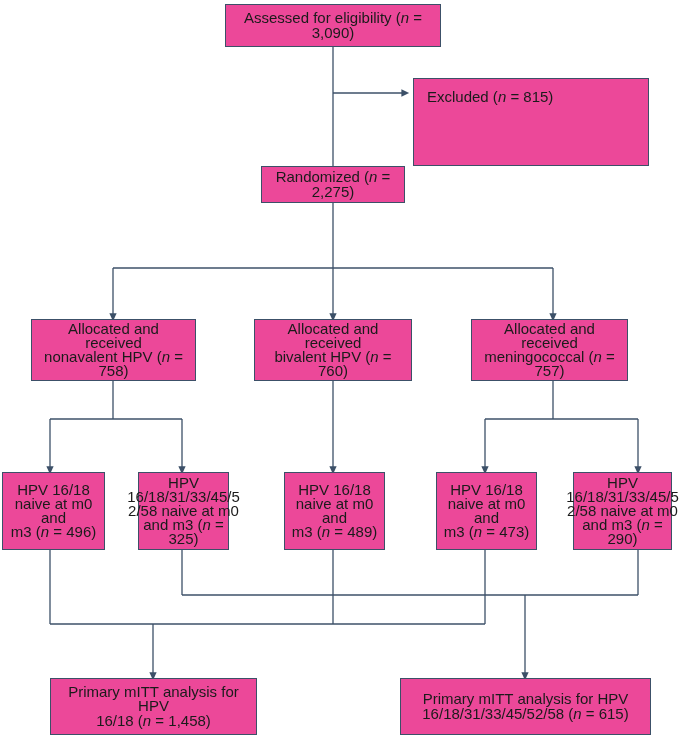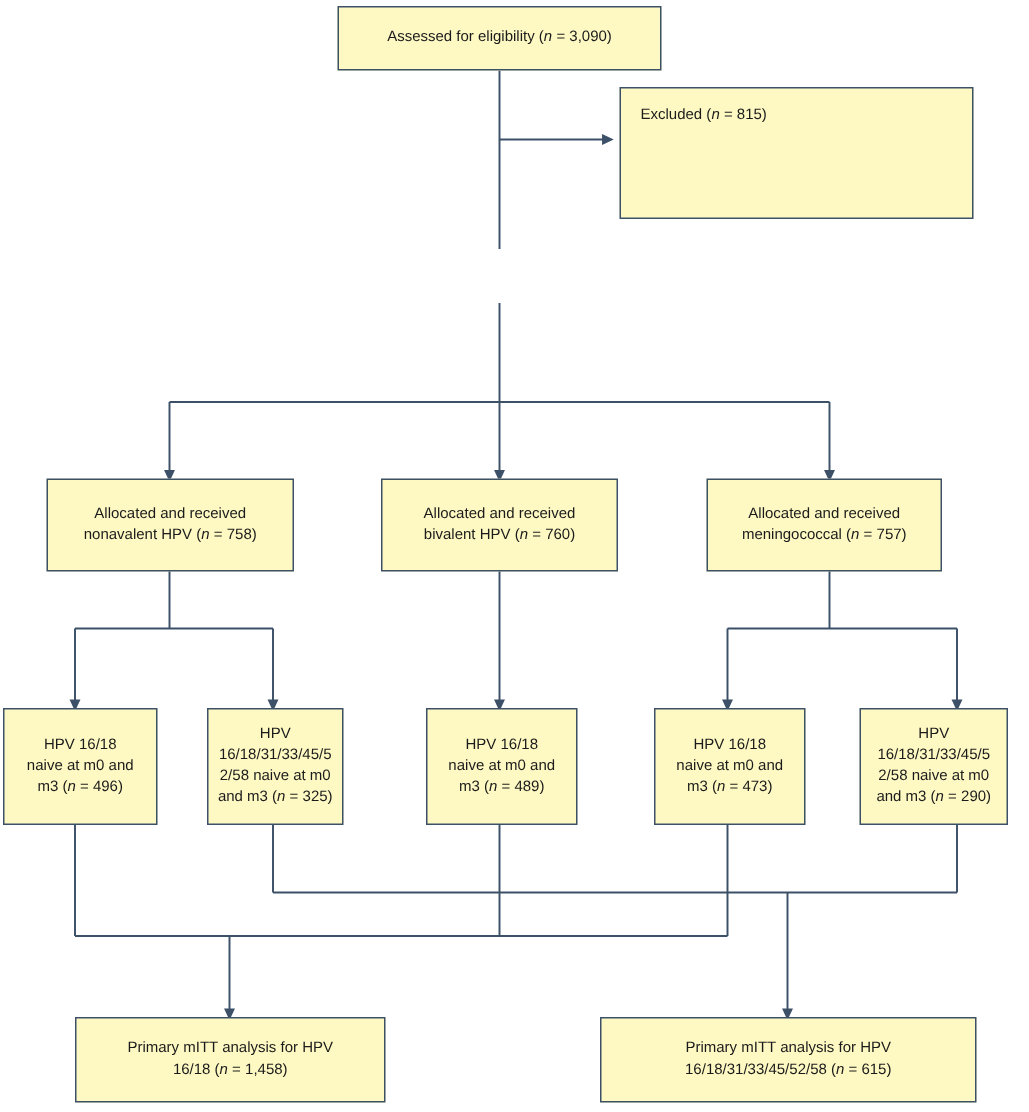--- a/index.html
+++ b/index.html
@@ -22,37 +22,38 @@
     left: 0;
     top: 0;
     width: 686px;
     height: 741px;
     pointer-events: none;
   }
   .node {
     position: absolute;
     box-sizing: border-box;
     border: 1.3px solid #3c5068;
-    background: #fef9c3;
+    background: #ec4899;
     color: #1b1b1b;
-    font-size: 10px;
+    font-size: 15px;
     line-height: 14.2px;
     display: flex;
     align-items: center;
     justify-content: center;
     text-align: center;
     padding: 4px 6px;
     z-index: 2;
   }
   .node .txt { display: block; white-space: pre-line; }
   .node.left-align {
     justify-content: flex-start;
     text-align: left;
     align-items: flex-start;
     padding: 11px 9px 9px 13px;
+    margin-top: 20px;
   }
   .excl-title { display: block; margin-bottom: 3px; }
   .excl-list {
     list-style: none;
     margin: 0;
     padding: 0;
   }
   .excl-list li {
     position: relative;
     padding-left: 13px;
@@ -118,20 +119,23 @@
   <div class="node" style="left:225px; top:4px; width:216px; height:43px;">
     <span class="txt">Assessed for eligibility (<span class="it">n</span> = 3,090)</span>
   </div>
 
   <div class="node left-align" style="left:413px; top:58px; width:236px; height:88px;">
     <div style="width:100%">
       <span class="excl-title">Excluded (<span class="it">n</span> = 815)</span>
     </div>
   </div>
 
+  <div class="node" style="left:261px; top:166px; width:144px; height:37px;">
+    <span class="txt">Randomized (<span class="it">n</span> = 2,275)</span>
+  </div>
 
   <div class="node" style="left:31px; top:319px; width:165px; height:62px;">
     <span class="txt">Allocated and received<br>nonavalent HPV (<span class="it">n</span> = 758)</span>
   </div>
   <div class="node" style="left:254px; top:319px; width:158px; height:62px;">
     <span class="txt">Allocated and received<br>bivalent HPV (<span class="it">n</span> = 760)</span>
   </div>
   <div class="node" style="left:471px; top:319px; width:157px; height:62px;">
     <span class="txt">Allocated and received<br>meningococcal (<span class="it">n</span> = 757)</span>
   </div>

